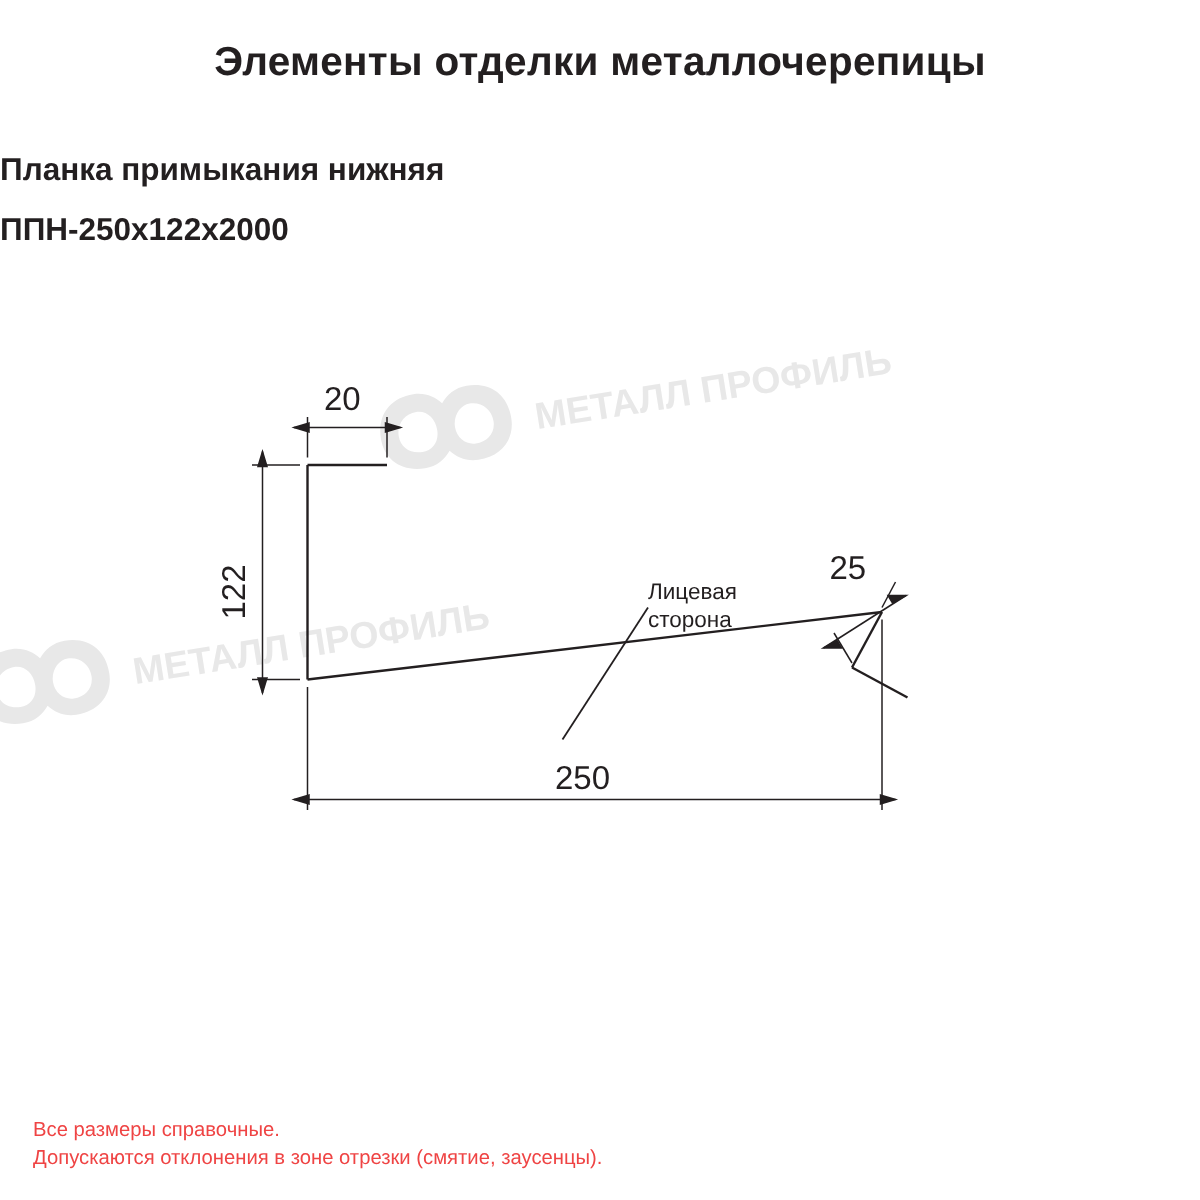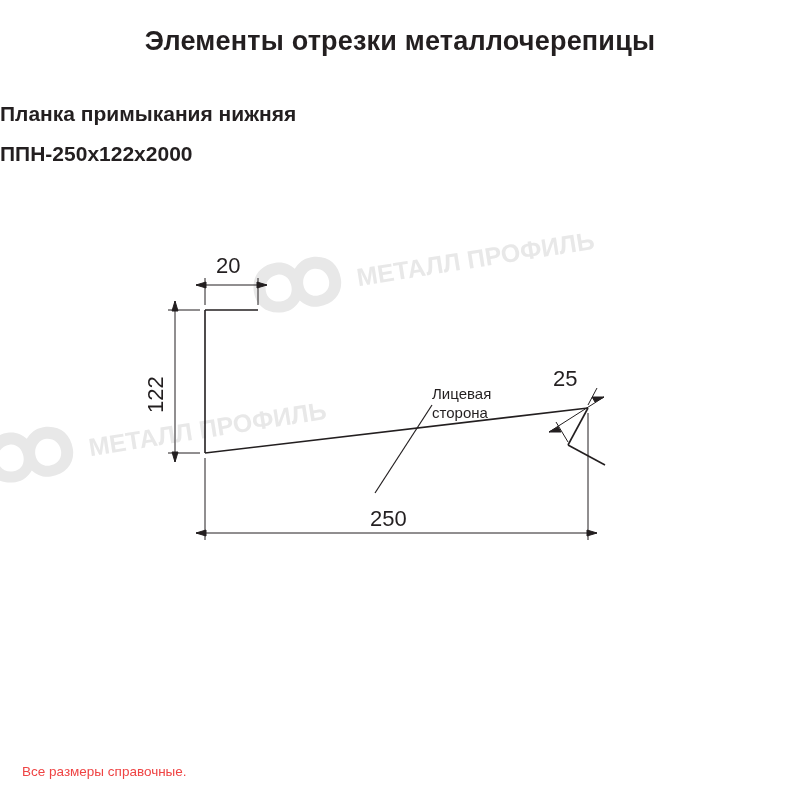--- a/index.html
+++ b/index.html
@@ -85,21 +85,21 @@
     font-family: "Liberation Sans", sans-serif;
     font-size: 15px;
     fill: #231f20;
   }
 </style>
 </head>
 <body>
 
 <div class="page">
 
-  <div class="title">Элементы отрезки металлочерепицы</div>
+  <div class="title">Элементы отделки металлочерепицы</div>
   <div class="subtitle">Планка примыкания нижняя</div>
   <div class="code">ППН-250х122х2000</div>
 
   <div class="drawing">
     <svg width="800" height="420" viewBox="0 0 800 420" xmlns="http://www.w3.org/2000/svg">
 
       <g class="wm">
         <g transform="translate(248,55) rotate(-9)">
           <path d="M0,38 C0,22 10,12 26,12 C34,12 40,16 44,21 C48,16 54,12 62,12 C78,12 88,22 88,38 C88,52 78,62 62,62 C54,62 48,58 44,53 C40,58 34,62 26,62 C10,62 0,52 0,38 Z
                    M12,38 C12,46 18,51 26,51 C33,51 38,46 38,38 C38,30 33,24 26,24 C18,24 12,30 12,38 Z
@@ -168,15 +168,16 @@
         <path d="M196,333 L206,330 L206,336 Z" fill="#231f20"></path>
         <path d="M597,333 L587,330 L587,336 Z" fill="#231f20"></path>
       </g>
       <text class="dim" x="370" y="326" font-size="24">250</text>
 
     </svg>
   </div>
 
   <div class="notes">
     <div>Все размеры справочные.</div>
+    <div>Допускаются отклонения в зоне отрезки (смятие, заусенцы).</div>
   </div>
 
 </div>
 
 </body></html>

